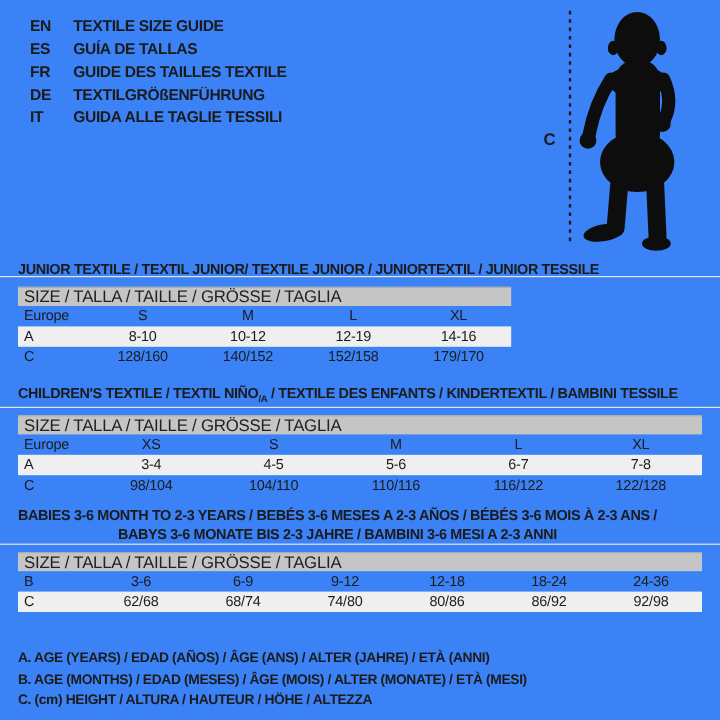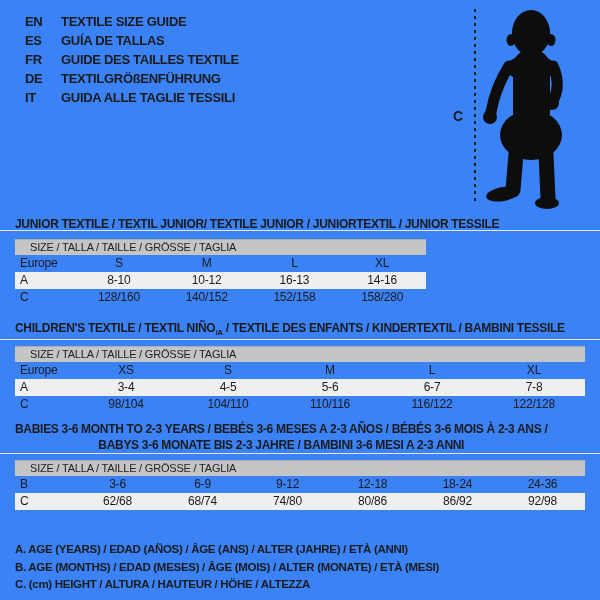--- a/index.html
+++ b/index.html
@@ -15,21 +15,21 @@
   .figure-svg{position:absolute;left:440px;top:4px;}
   
   .hairline{position:absolute;left:0;width:600px;height:1px;background:#e4e4e4;}
   
   .sec-title{position:absolute;left:15px;font-weight:bold;font-size:12px;letter-spacing:-0.3px;
     white-space:nowrap;line-height:16px;text-align:center;}
   .sec-title sub{font-size:8px;}
   
   .size-table{position:absolute;left:15px;font-size:12px;letter-spacing:-0.2px;}
   .thead{background:#c5c5c5;border-top:1px solid #adadad;height:15px;line-height:15px;
-    padding-left:15px;font-size:11px;color:#222;}
+    padding-left:5px;font-size:14px;color:#222;}
   .trow{display:grid;height:17px;line-height:17px;align-items:center;}
   .trow.alt{background:#efefef;}
   .tlabel{padding-left:5px;text-align:left;}
   .tcell{text-align:center;}
   .cols4{grid-template-columns:60px repeat(4,1fr);}
   .cols5{grid-template-columns:60px repeat(5,1fr);}
   .cols6{grid-template-columns:60px repeat(6,1fr);}
   .junior{top:239px;width:411px;}
   .children{top:346px;width:570px;}
   .babies{top:460px;width:570px;}
@@ -97,29 +97,29 @@
       <div class="tlabel">Europe</div>
       <div class="tcell">S</div>
       <div class="tcell">M</div>
       <div class="tcell">L</div>
       <div class="tcell">XL</div>
     </div>
     <div class="trow cols4 alt">
       <div class="tlabel">A</div>
       <div class="tcell">8-10</div>
       <div class="tcell">10-12</div>
-      <div class="tcell">16-13</div>
+      <div class="tcell">12-19</div>
       <div class="tcell">14-16</div>
     </div>
     <div class="trow cols4">
       <div class="tlabel">C</div>
       <div class="tcell">128/160</div>
       <div class="tcell">140/152</div>
       <div class="tcell">152/158</div>
-      <div class="tcell">158/280</div>
+      <div class="tcell">179/170</div>
     </div>
   </div>
 
   <div class="sec-title" style="top:320px">
     <span>CHILDREN'S TEXTILE / TEXTIL NIÑO</span><sub>/A</sub><span> / TEXTILE DES ENFANTS / KINDERTEXTIL / BAMBINI TESSILE</span>
   </div>
   <div class="size-table children">
     <div class="thead">SIZE / TALLA / TAILLE / GRÖSSE / TAGLIA</div>
     <div class="trow cols5">
       <div class="tlabel">Europe</div>

